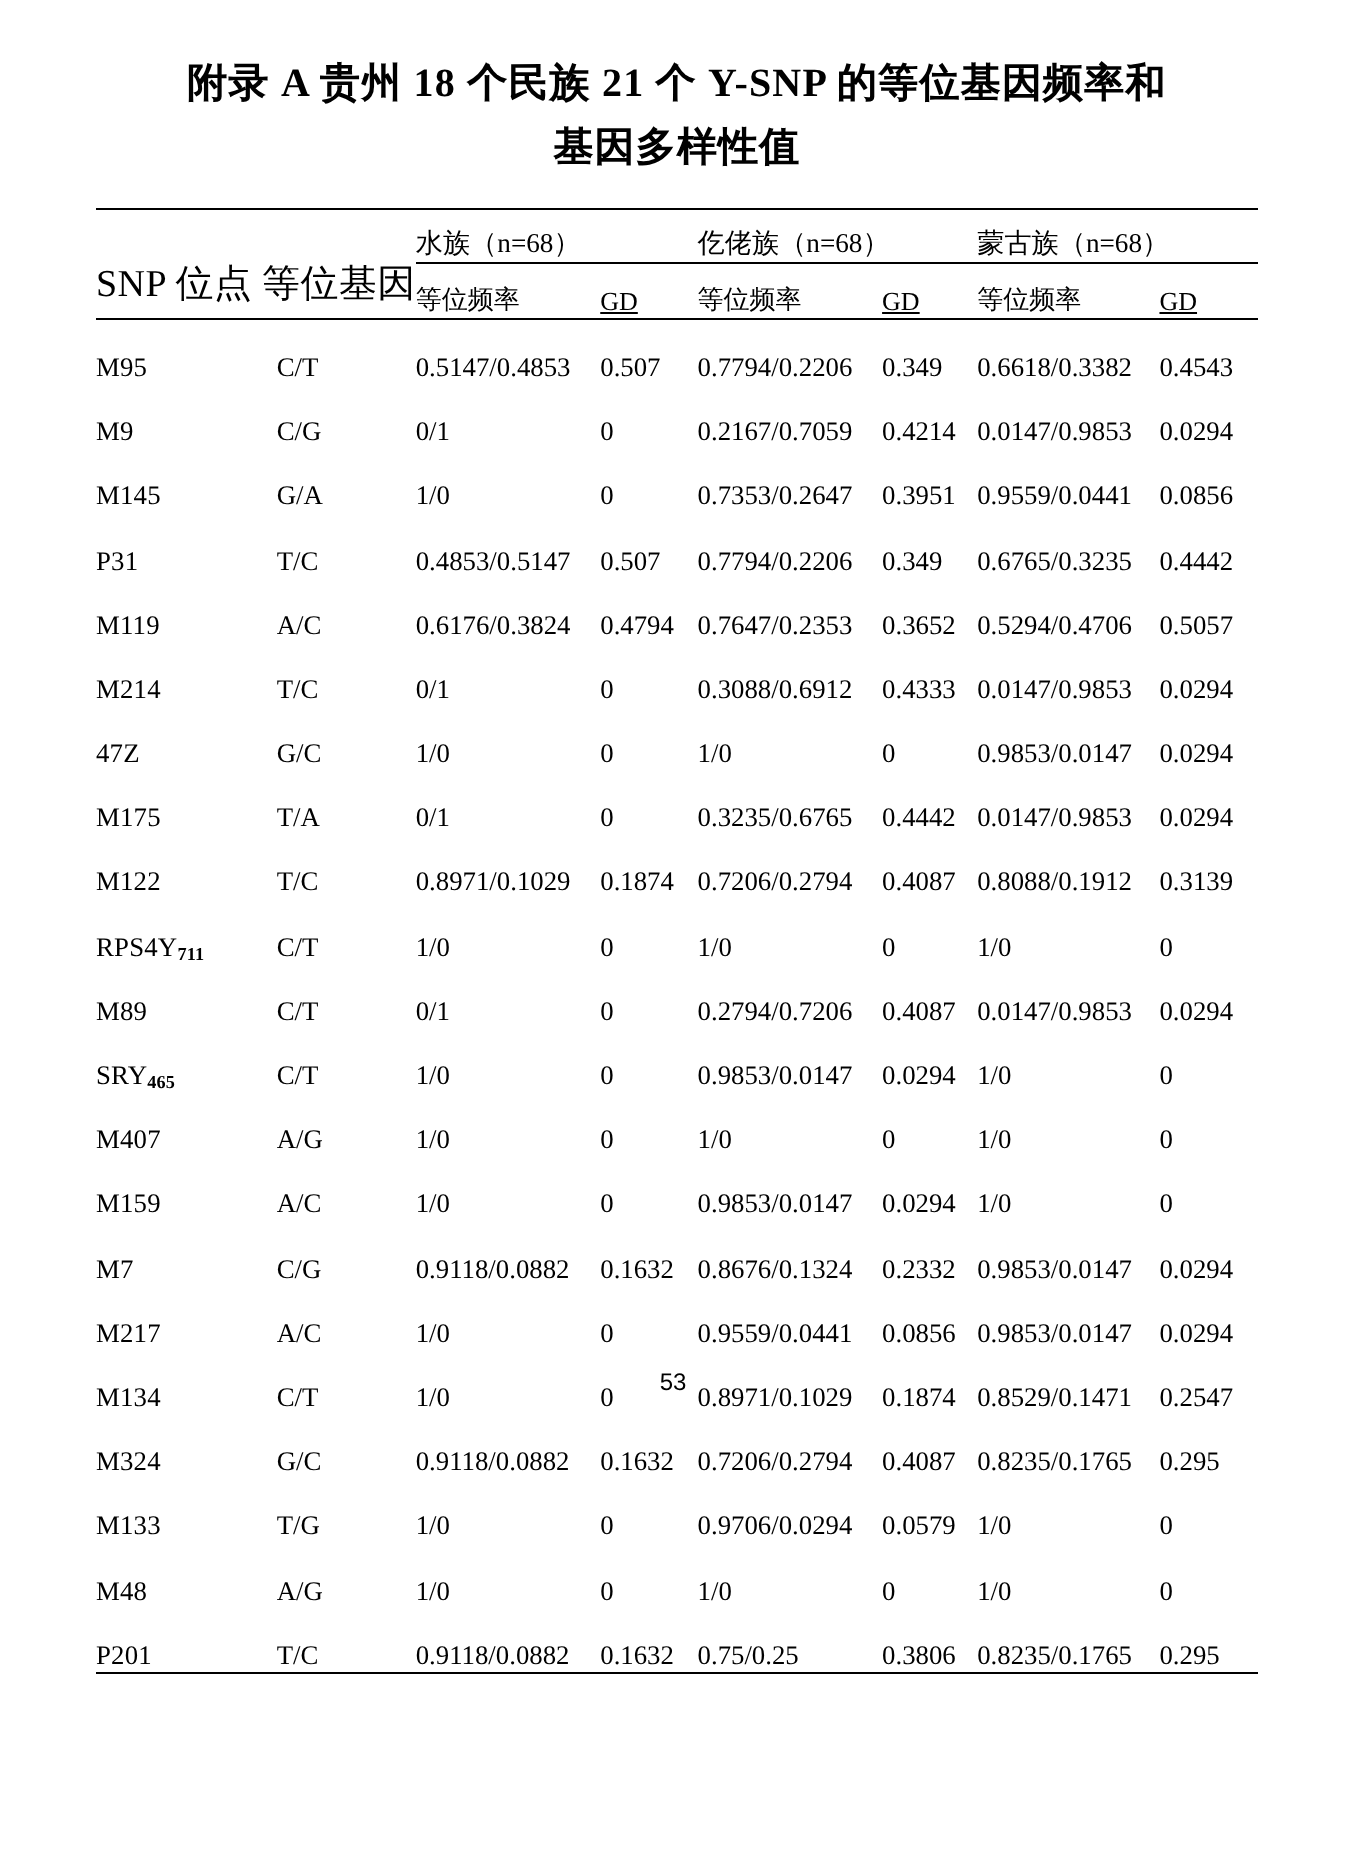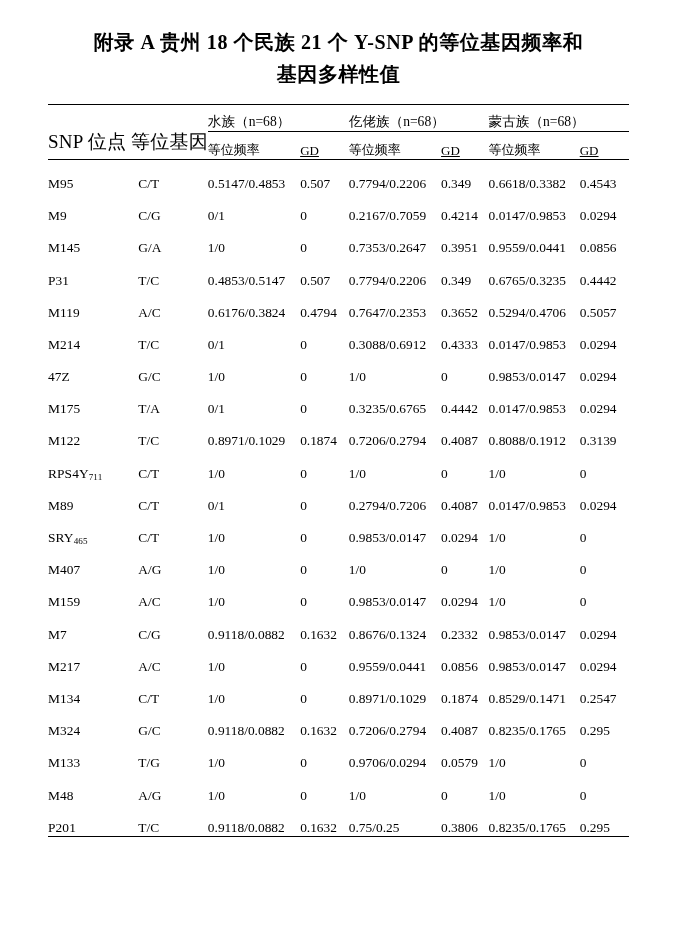--- a/index.html
+++ b/index.html
@@ -87,21 +87,21 @@
   tbody.body tr td {
     height: 31.2px;
     font-size: 13.4px;
     padding-top: 1px;
   }
   .c-snp { font-weight: bold; letter-spacing: 0.1px; }
   .c-allele { font-weight: bold; margin-left: 30px; }
   .c-freq { }
   .c-gd { }
   .gd-bold { font-weight: bold; }
-  sub { font-size: 0.68em; vertical-align: baseline; position: relative; bottom: -0.25em; font-weight: normal; margin-top: 16px; }
+  sub { font-size: 0.68em; vertical-align: baseline; position: relative; bottom: -0.25em; font-weight: bold; margin-top: 16px; }
 
   
   col.w-snp   { width: 78px; }
   col.w-all   { width: 60px; }
   col.w-f1    { width: 104px; }
   col.w-g1    { width: 58px; }
   col.w-f2    { width: 104px; }
   col.w-g2    { width: 56px; }
   col.w-f3    { width: 102px; }
   col.w-g3    { width: 59px; }
@@ -381,13 +381,14 @@
         </tbody>
 
       <tfoot>
         <tr class="rule-bottom">
           <td colspan="8"></td>
         </tr>
       </tfoot>
     </table>
   </div>
 
+  <div class="page-num">53</div>
 </div>
 
 </body></html>

